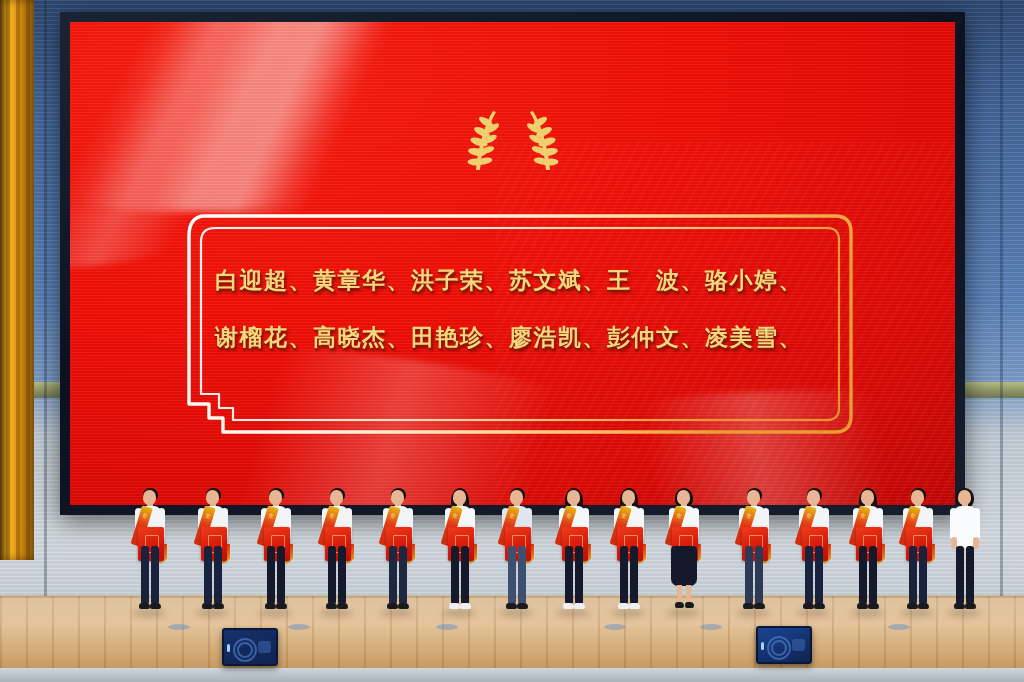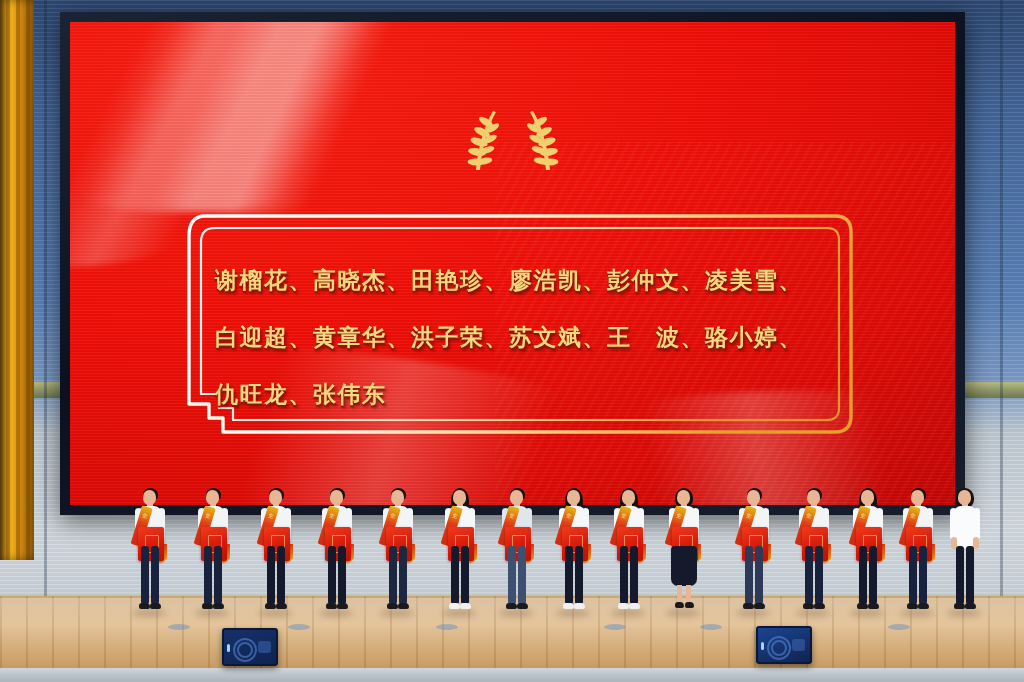--- a/index.html
+++ b/index.html
@@ -198,23 +198,22 @@
             </linearGradient>
           </defs>
           <path d="M30 14 L660 14 Q676 14 676 30 L676 214 Q676 230 660 230 L48 230
                    L48 216 L34 216 L34 202 L14 202 L14 34 Q14 14 30 14 Z" fill="none" stroke="url(#gfr)" stroke-width="3.4" stroke-linejoin="round"></path>
           <path d="M40 26 L652 26 Q664 26 664 38 L664 206 Q664 218 652 218 L58 218
                    L58 206 L44 206 L44 192 L26 192 L26 40 Q26 26 40 26 Z" fill="none" stroke="url(#gfr)" stroke-width="2.2" stroke-linejoin="round" opacity=".95"></path>
         </svg>
       </div>
 
       <div class="names">
+        <div class="name-line">白迎超、黄章华、洪子荣、苏文斌、王　波、骆小婷、</div>
         <div class="name-line">谢榴花、高晓杰、田艳珍、廖浩凯、彭仲文、凌美雪、</div>
-        <div class="name-line">白迎超、黄章华、洪子荣、苏文斌、王　波、骆小婷、</div>
-        <div class="name-line">仇旺龙、张伟东</div>
       </div>
     </div>
   </div>
 
   <div id="people-layer">
       <div class="person" style="left: 130px; top: 487px; width: 40px; height: 135px;">
         <div class="shadow" style="left:2px;top:122px;width:34px;height:8px"></div>
         <div class="hair" style="left:12.5px;top:1px;width:15px;height:13px"></div>
         <div class="head" style="left:13px;top:3px;width:13px;height:15px;background:#e8b694"></div>
         <div style="position:absolute;left:17px;top:16px;width:6px;height:5px;background:#e8b694"></div>

